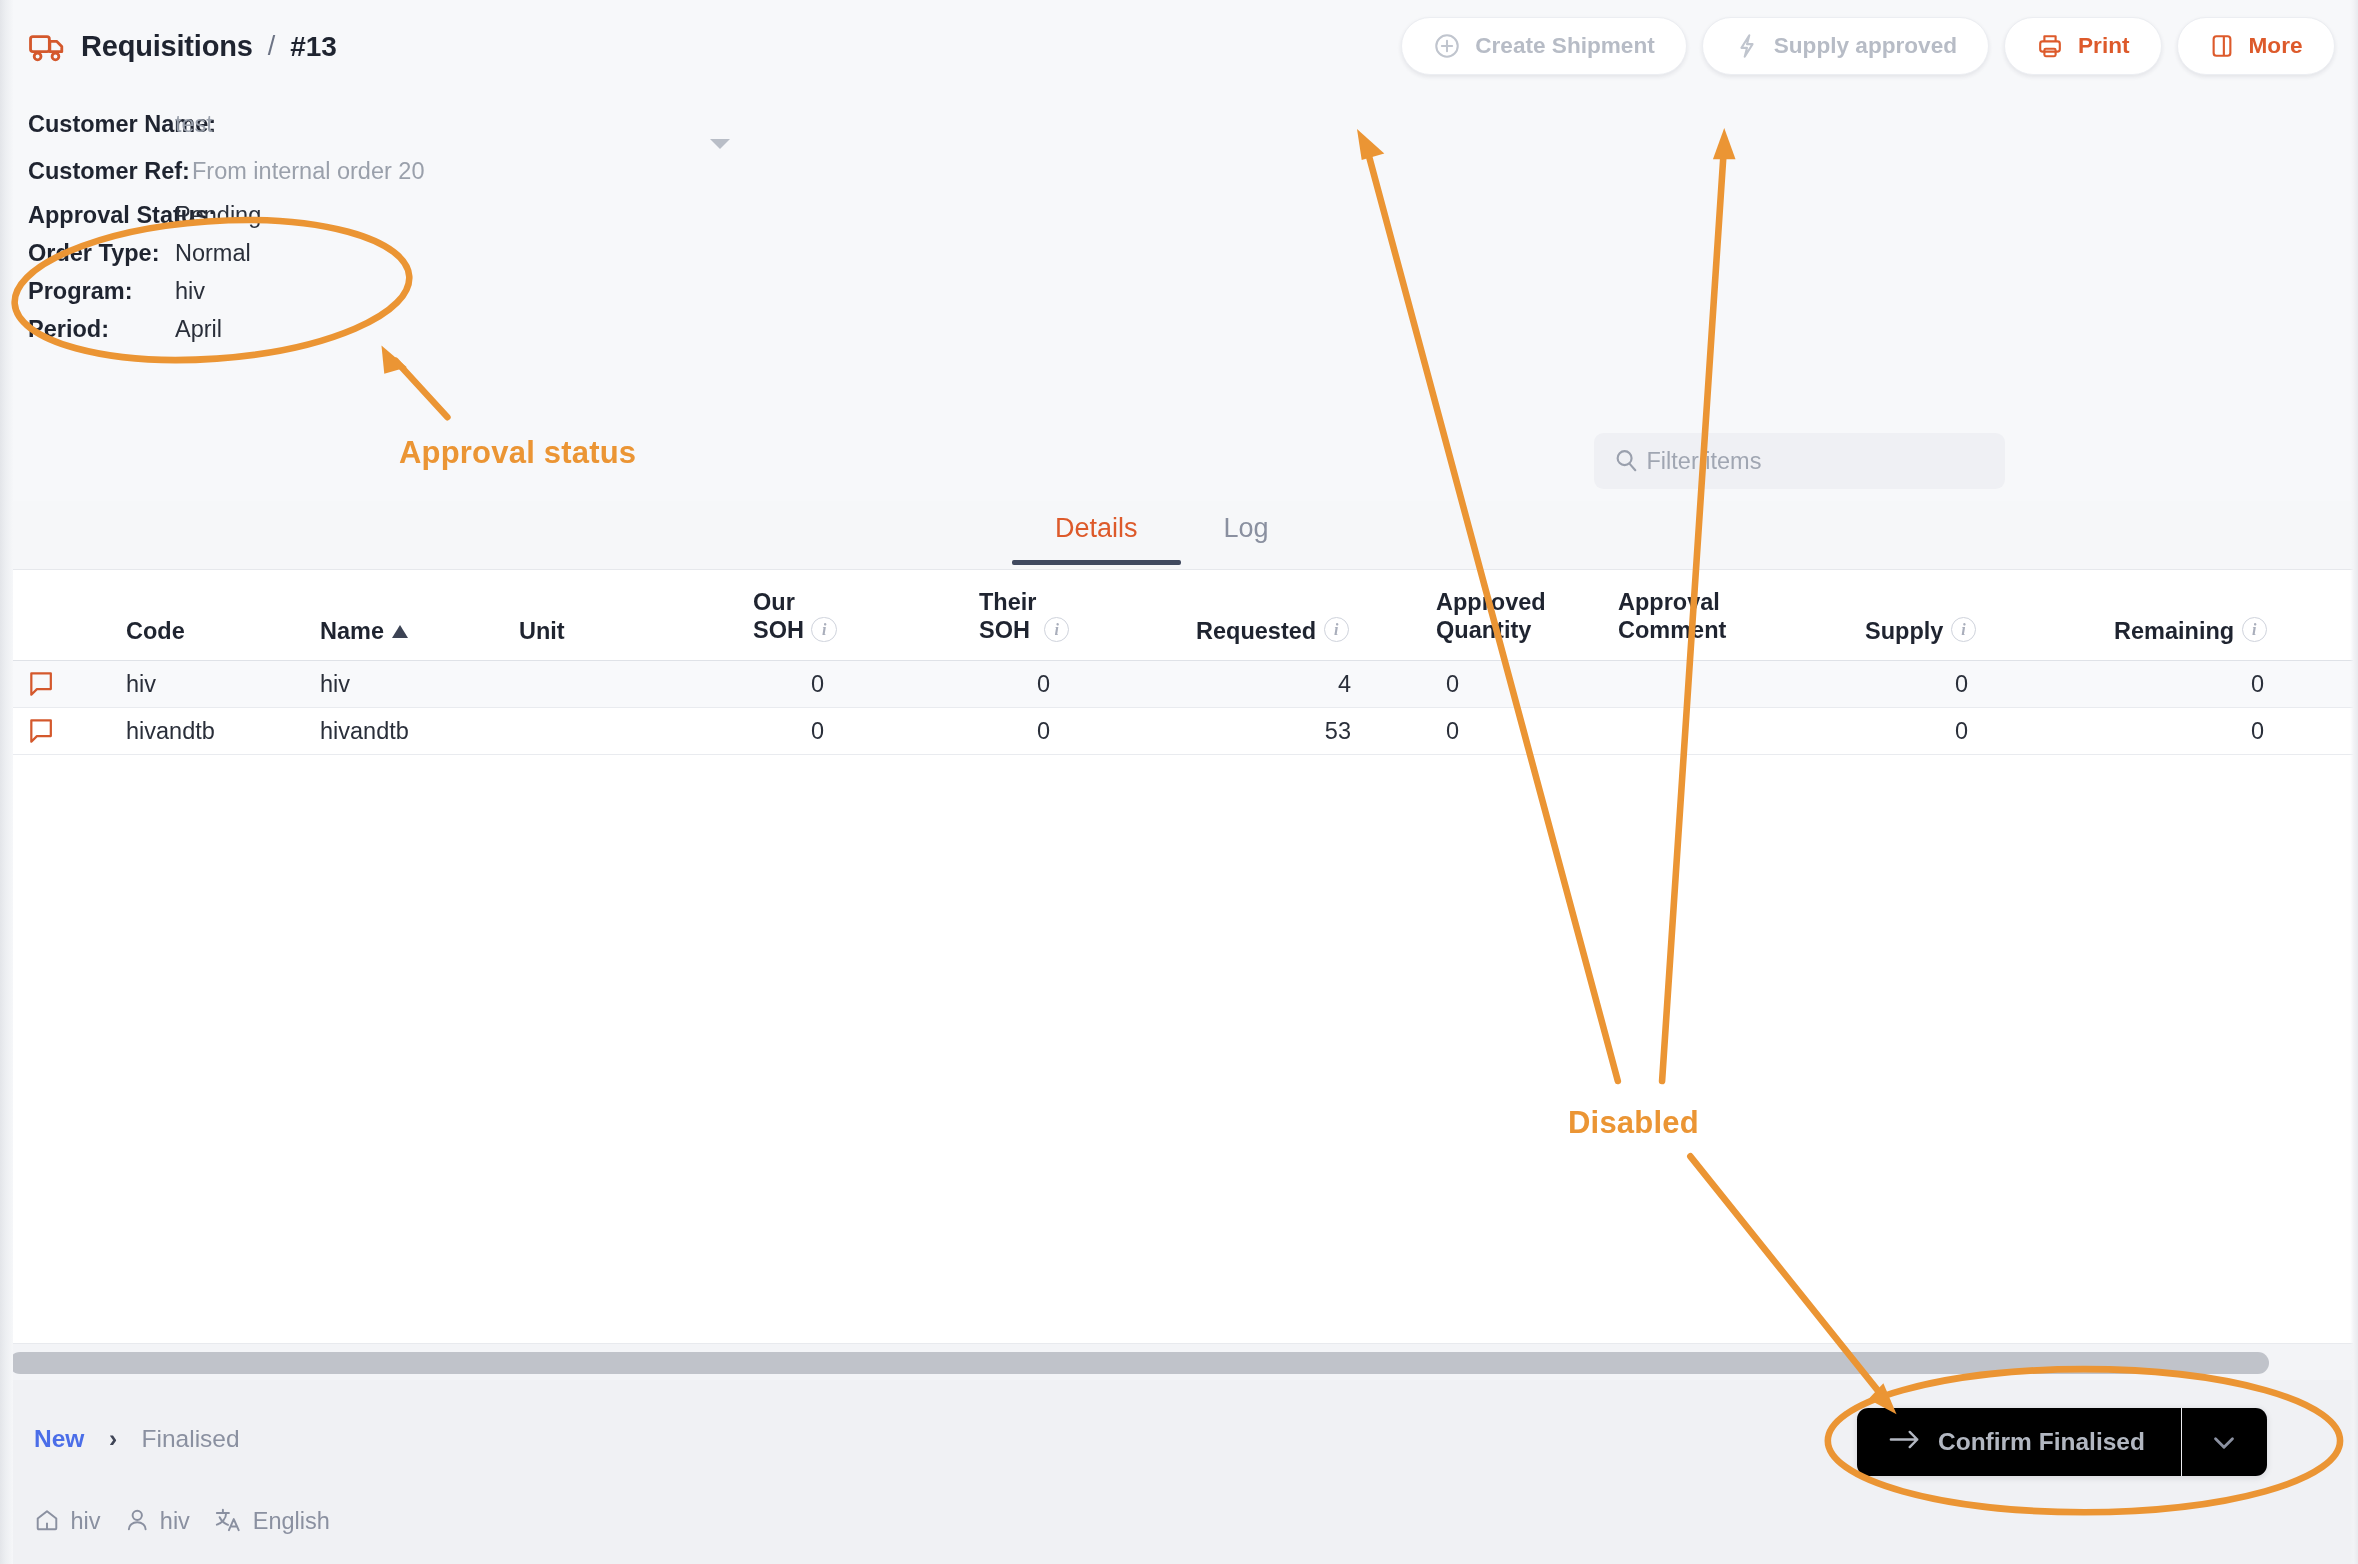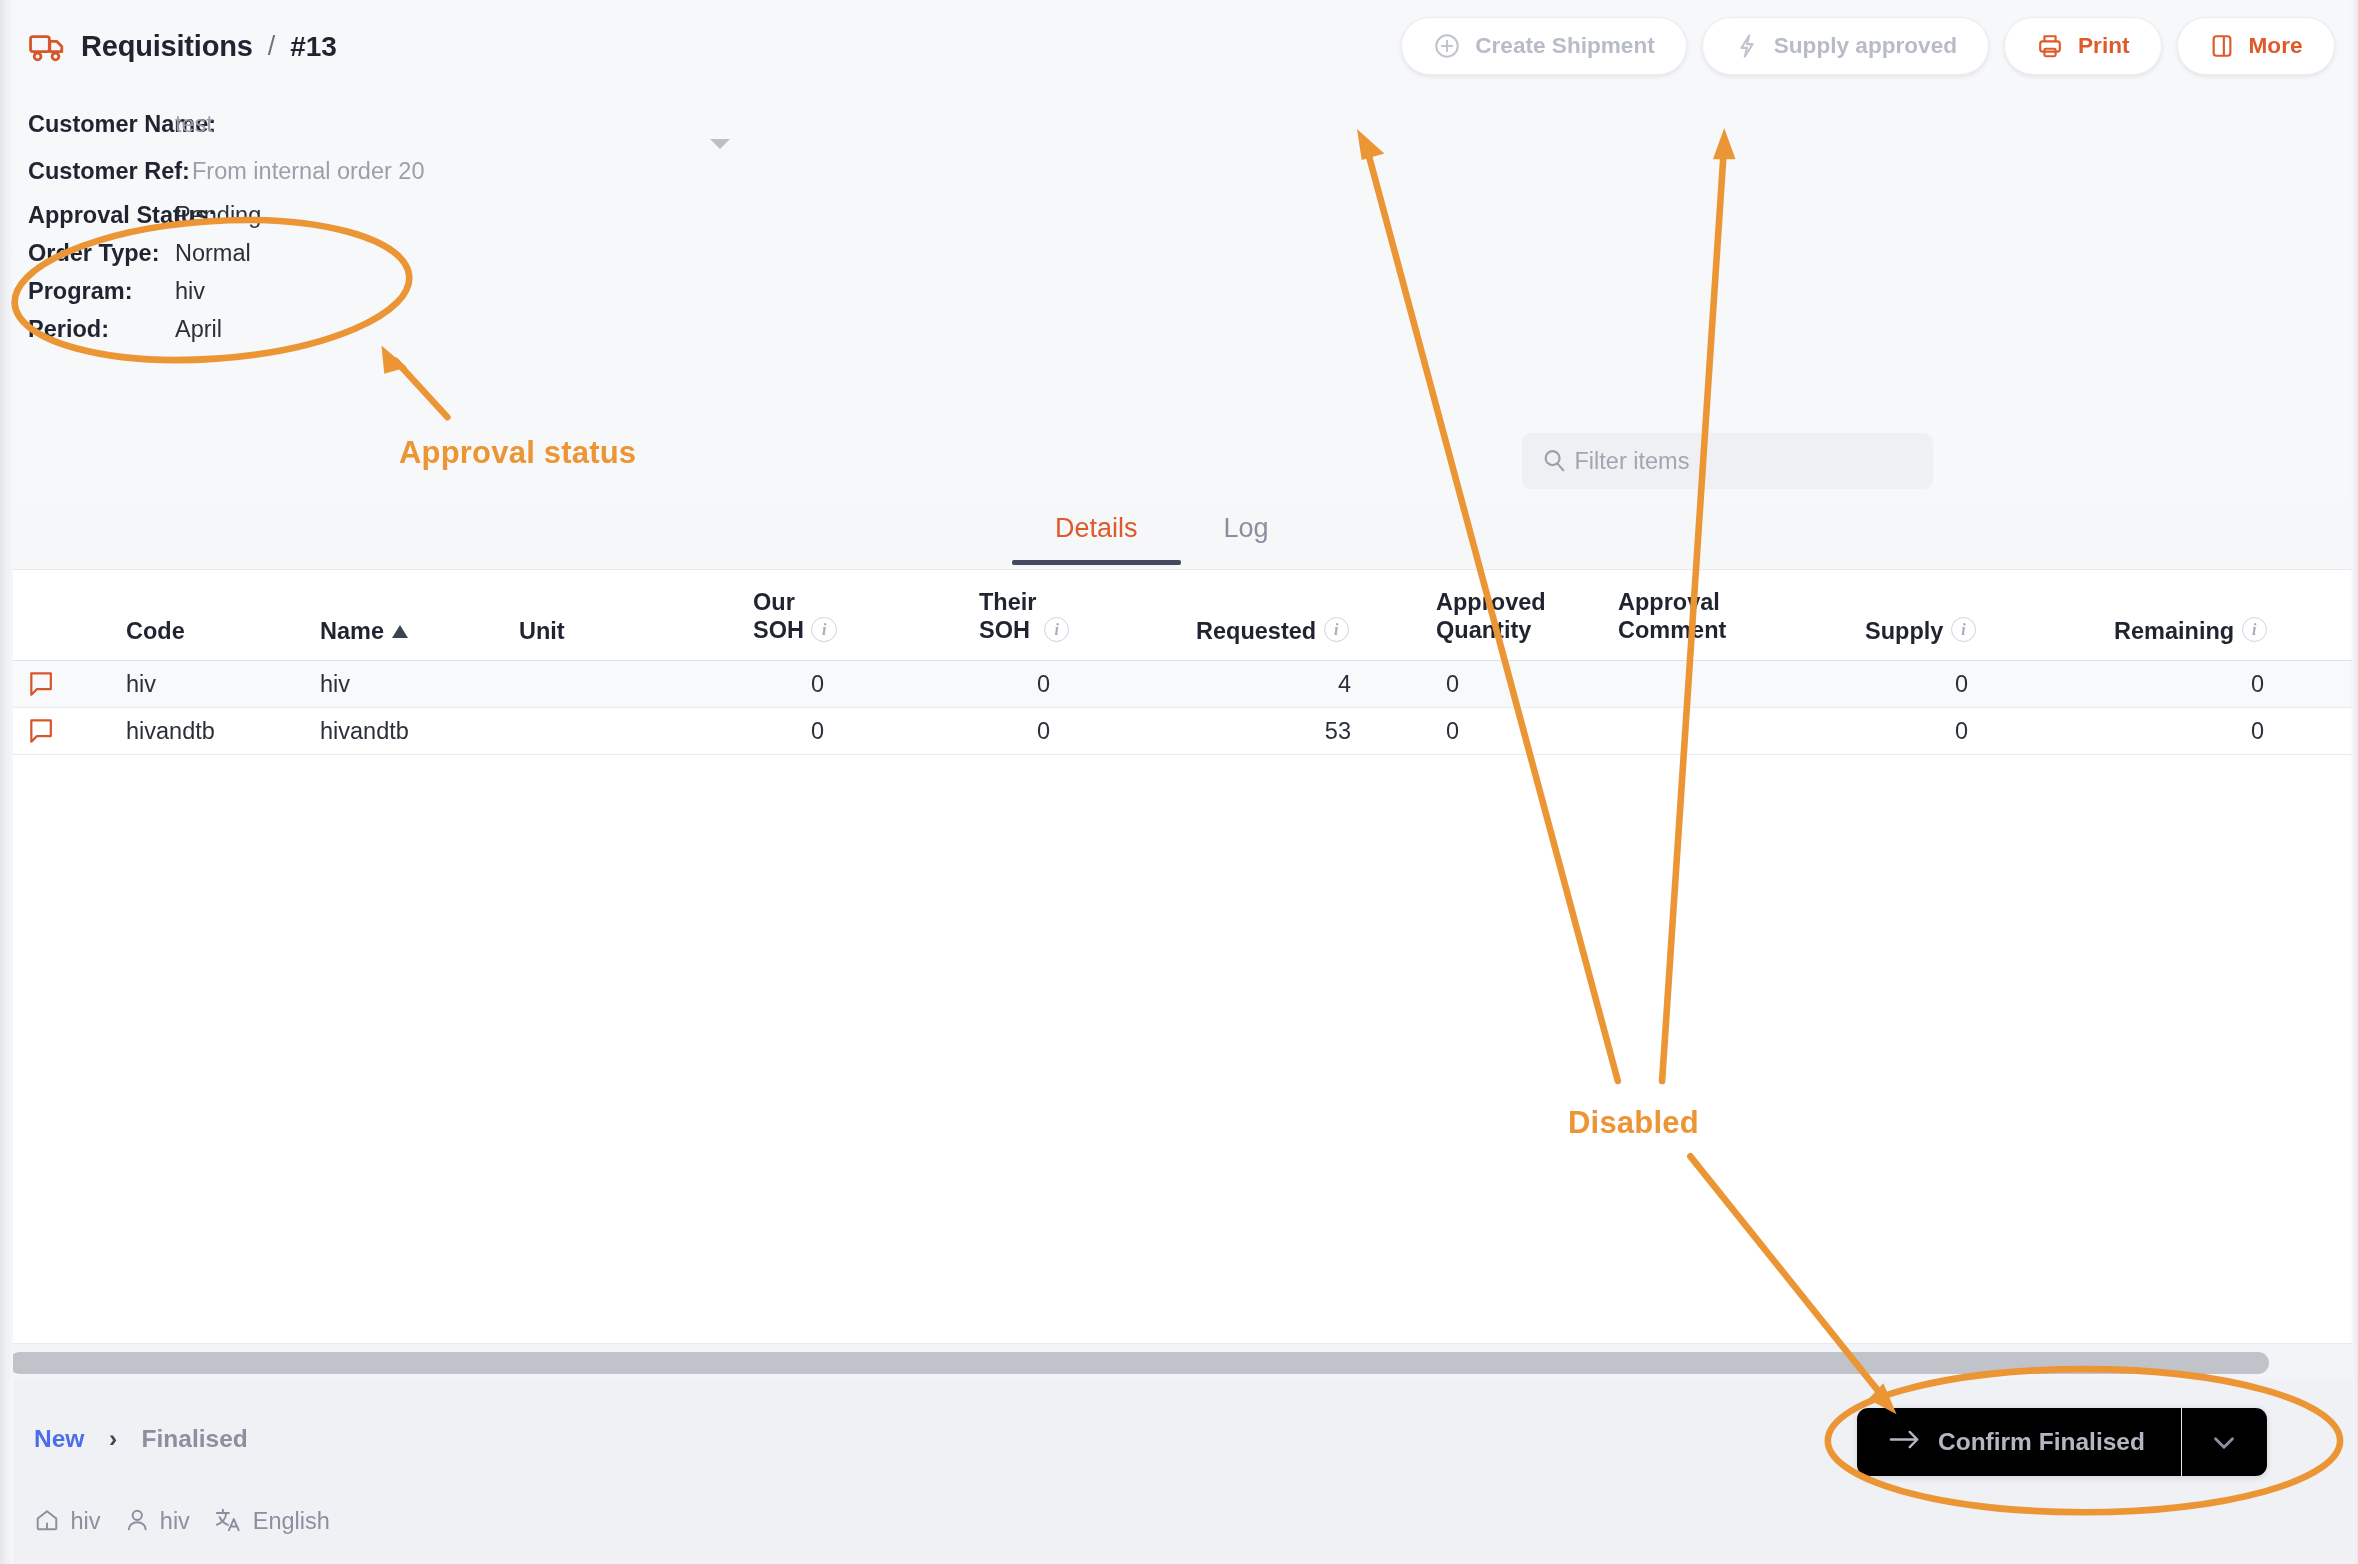--- a/index.html
+++ b/index.html
@@ -77,21 +77,21 @@
     position: absolute; left: 710px; top: 139px;
     width: 0; height: 0;
     border-left: 10.4px solid transparent;
     border-right: 10.4px solid transparent;
     border-top: 10.4px solid #b9bec7;
     cursor: pointer;
   }
 
   
   .filter-box {
-    position: absolute; left: 1522px; top: 433px;
+    position: absolute; left: 1594px; top: 433px;
     width: 411px; height: 56px; border-radius: 9.4px;
     background: #eff0f4; display: flex; align-items: center; gap: 7.5px;
     padding-left: 19px; cursor: text;
   }
   .filter-ph { font-size: 23.5px; color: #a0a6b2; }
   .actions-box {
     position: absolute; left: 2032px; top: 429px;
     width: 296px; height: 62px; border-radius: 9.4px;
     background: #ffffff; border: 0.9px solid #e4e6eb;
     display: flex; align-items: center; justify-content: space-between;
@@ -171,21 +171,21 @@
   
   .footer {
     position: absolute; left: 0; top: 1380px; width: 2359px; height: 185px;
     background: #f0f1f4;
   }
   .status-bc {
     position: absolute; left: 34px; top: 1425px;
     display: flex; align-items: center; gap: 24.5px;
   }
   .status-new { font-size: 24.5px; font-weight: bold; color: #4b6ee8; cursor: pointer; }
-  .status-fin { font-size: 24.5px; font-weight: 700; color: #8a90a0; cursor: pointer; }
+  .status-fin { font-size: 24.5px; font-weight: 400; color: #8a90a0; cursor: pointer; }
   .chev-r { color: #3f4556; font-size: 24.5px; font-weight: 600; }
 
   .footmeta {
     position: absolute; left: 34px; top: 1507px;
     display: flex; align-items: center; gap: 24.5px;
   }
   .fm-item { display: flex; align-items: center; gap: 10.4px; cursor: pointer; }
   .fm-text { font-size: 23.5px; color: #8a90a0; }
 
   

